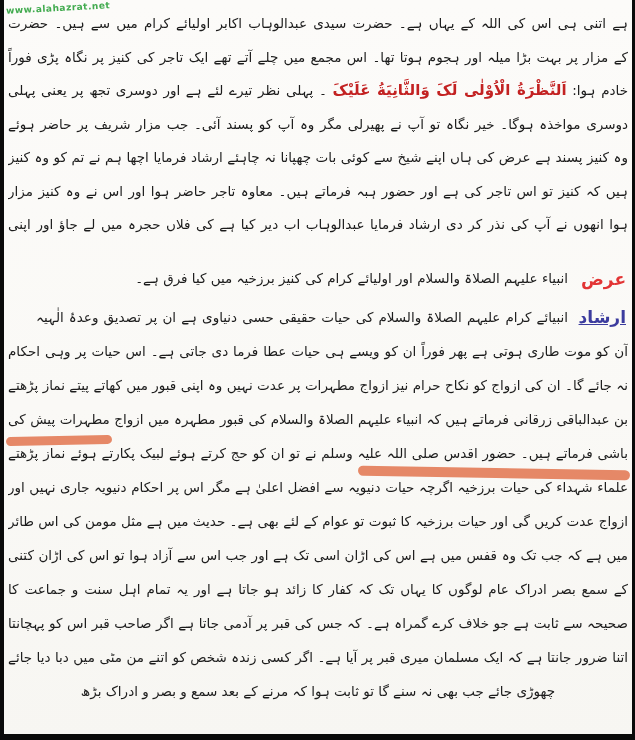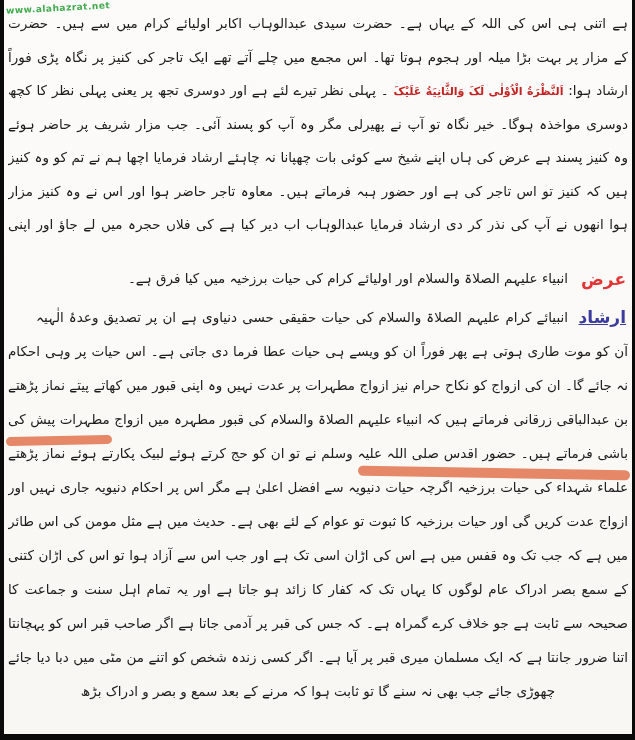--- a/index.html
+++ b/index.html
@@ -29,21 +29,21 @@
   .tl{
     height:33.5px;line-height:33.5px;
     font-size:13.5px;
     text-align:justify;text-align-last:justify;
     overflow:hidden;white-space:normal;
   }
   .block{position:absolute;right:7px;left:8px;}
   .p1{top:7px;}
   .p1 .tl{height:33.5px;line-height:33.5px;}
 
-  .arabic-red{color:#c32222;font-weight:bold;font-size:11px;}
+  .arabic-red{color:#c32222;font-weight:bold;font-size:15px;}
 
   .labeled{position:absolute;right:7px;left:8px;}
   .para-label{
     position:absolute;right:2px;top:0;
     font-size:17px;font-weight:bold;line-height:34px;
     letter-spacing:0;
   }
   .label-red{color:#e23434;}
   .label-blue{color:#3c3c9e;text-decoration:underline;}
 
@@ -73,30 +73,30 @@
 </head>
 <body>
 
 <div class="page">
 
   <div class="watermark">www.alahazrat.net</div>
 
   <div class="block p1">
     <div class="tl">ہے اتنی ہی اس کی اللہ کے یہاں ہے۔ حضرت سیدی عبدالوہاب اکابر اولیائے کرام میں سے ہیں۔ حضرت سیدی احمد بدوی کبیر</div>
     <div class="tl">کے مزار پر بہت بڑا میلہ اور ہجوم ہوتا تھا۔ اس مجمع میں چلے آتے تھے ایک تاجر کی کنیز پر نگاہ پڑی فوراً نگاہ پھیرلی کہ حدیث میں</div>
-    <div class="tl"><span>ارشاد ہوا:</span> <span class="arabic-red">اَلنَّظْرَةُ الْاُوْلٰی لَکَ وَالثَّانِیَةُ عَلَیْکَ</span> <span>۔ پہلی نظر تیرے لئے ہے اور دوسری تجھ پر یعنی پہلی نظر کا کچھ گناہ نہیں اور</span></div>
+    <div class="tl"><span>خادم ہوا:</span> <span class="arabic-red">اَلنَّظْرَةُ الْاُوْلٰی لَکَ وَالثَّانِیَةُ عَلَیْکَ</span> <span>۔ پہلی نظر تیرے لئے ہے اور دوسری تجھ پر یعنی پہلی نظر کا کچھ گناہ نہیں اور</span></div>
     <div class="tl">دوسری مواخذہ ہوگا۔ خیر نگاہ تو آپ نے پھیرلی مگر وہ آپ کو پسند آئی۔ جب مزار شریف پر حاضر ہوئے ارشاد فرمایا عبدالوہاب</div>
     <div class="tl">وہ کنیز پسند ہے عرض کی ہاں اپنے شیخ سے کوئی بات چھپانا نہ چاہئے ارشاد فرمایا اچھا ہم نے تم کو وہ کنیز ہبہ کی۔ اب آپ سکوت میں</div>
     <div class="tl">ہیں کہ کنیز تو اس تاجر کی ہے اور حضور ہبہ فرماتے ہیں۔ معاوہ تاجر حاضر ہوا اور اس نے وہ کنیز مزار اقدس کے نذر کی۔ خادم کو اشارہ</div>
     <div class="tl">ہوا انھوں نے آپ کی نذر کر دی ارشاد فرمایا عبدالوہاب اب دیر کیا ہے کی فلاں حجرہ میں لے جاؤ اور اپنی حاجت پوری کرو۔</div>
   </div>
 
   <div class="labeled arz">
     <div class="para-label label-red">عرض</div>
-    <div class="tl">انبیاء علیہم الصلاۃ والسلام اور اولیائے کرام کی حیات برزخیہ میں کیا فرق ہے۔</div>
+    <div class="tl">انبیاء علیہم الصلاۃ والسلام اور اولیائے کرام کی کنیز برزخیہ میں کیا فرق ہے۔</div>
   </div>
 
   <div class="labeled irshad">
     <div class="para-label label-blue">ارشاد</div>
     <div class="tl first">انبیائے کرام علیہم الصلاۃ والسلام کی حیات حقیقی حسی دنیاوی ہے ان پر تصدیق وعدۂ الٰہیہ کے لئے محض ایک آن کی</div>
     <div class="tl">آن کو موت طاری ہوتی ہے پھر فوراً ان کو ویسے ہی حیات عطا فرما دی جاتی ہے۔ اس حیات پر وہی احکام دنیویہ ہیں ان کا ترکہ بانٹا</div>
     <div class="tl">نہ جائے گا۔ ان کی ازواج کو نکاح حرام نیز ازواج مطہرات پر عدت نہیں وہ اپنی قبور میں کھاتے پیتے نماز پڑھتے ہیں بلکہ سیدی محمد</div>
     <div class="tl">بن عبدالباقی زرقانی فرماتے ہیں کہ انبیاء علیہم الصلاۃ والسلام کی قبور مطہرہ میں ازواج مطہرات پیش کی جاتی ہیں وہ ان کے ساتھ شب</div>
     <div class="tl">باشی فرماتے ہیں۔ حضور اقدس صلی اللہ علیہ وسلم نے تو ان کو حج کرتے ہوئے لبیک پکارتے ہوئے نماز پڑھتے ہوئے دیکھا اور اولیاء</div>
     <div class="tl">علماء شہداء کی حیات برزخیہ اگرچہ حیات دنیویہ سے افضل اعلیٰ ہے مگر اس پر احکام دنیویہ جاری نہیں اور ان کا ترکہ تقسیم ہوگا۔ ان کی</div>

